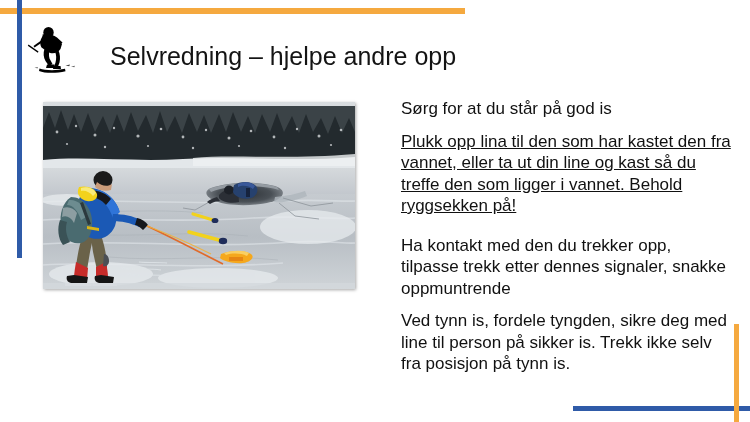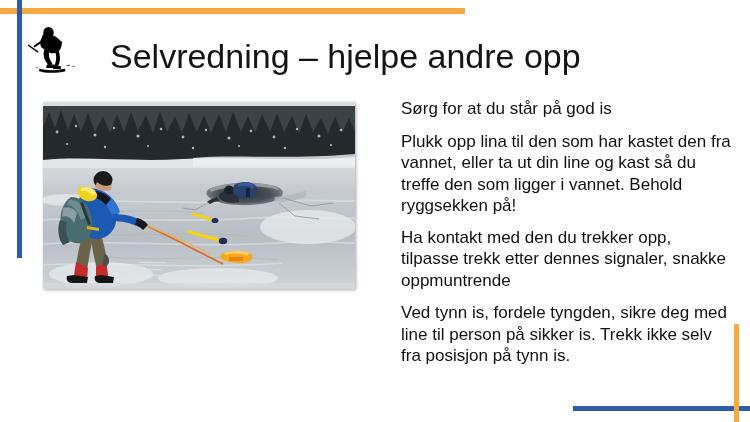--- a/index.html
+++ b/index.html
@@ -57,21 +57,21 @@
     width: 60px;
     height: 62px;
   }
 
   
   .slide-title {
     position: absolute;
     left: 110px;
     top: 40px;
     width: 560px;
-    font-size: 34px;
+    font-size: 25px;
     font-weight: normal;
     color: #141414;
     letter-spacing: 0px;
     line-height: 32px;
     white-space: nowrap;
   }
 
   
   .photo-frame {
     position: absolute;
@@ -92,21 +92,22 @@
     top: 98px;
     width: 332px;
     color: #111111;
     font-size: 17px;
     line-height: 21.5px;
   }
   .body-text p {
     margin: 0 0 11px 0;
   }
   .body-text p.tight {
-    margin-bottom: 10px;
+    margin-bottom: 18px;
+    text-decoration: underline;
   }
 </style>
 </head>
 <body>
 
 <div class="bar-top-orange"></div>
 <div class="bar-left-blue"></div>
 <div class="bar-bottom-blue"></div>
 <div class="bar-right-orange"></div>
 

